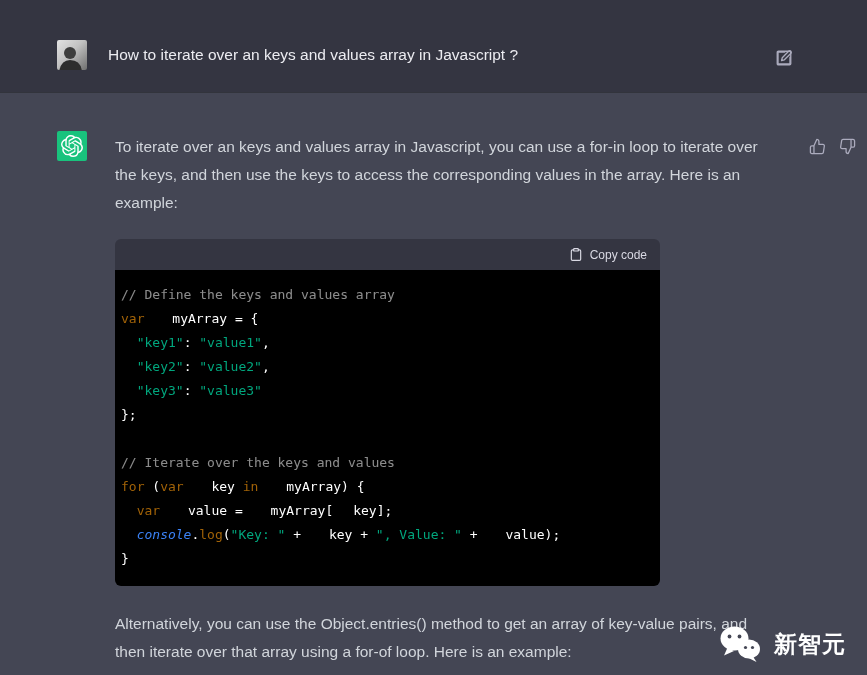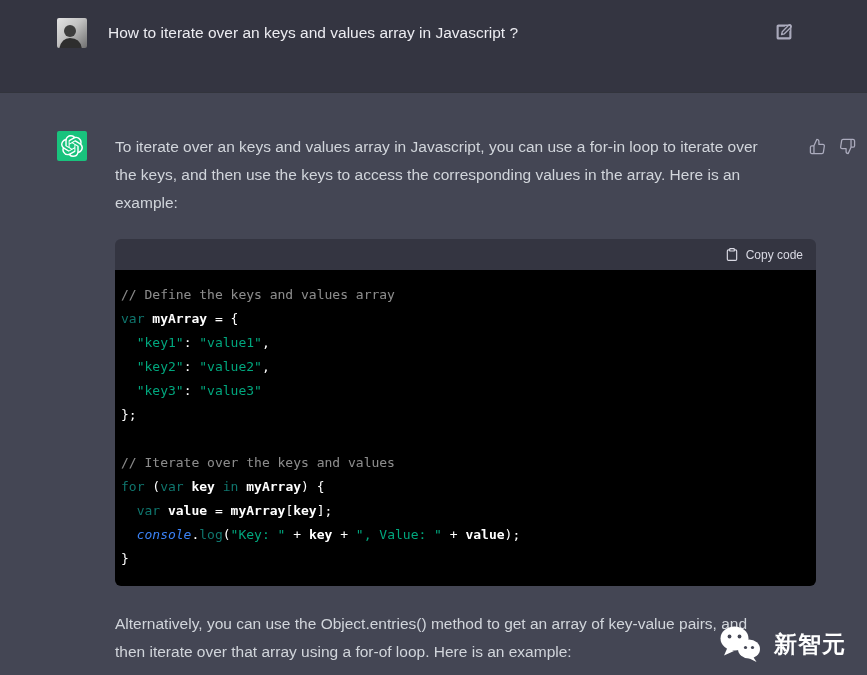--- a/index.html
+++ b/index.html
@@ -11,21 +11,21 @@
     overflow: hidden;
     position: relative;
   }
   .page { width: 867px; height: 675px; position: relative; }
 
   
   .user-row {
     background: #343541;
     height: 92px;
     display: flex;
-    align-items: flex-start;
+    align-items: center;
     padding: 18px 74px 0 57px;
     gap: 21px;
   }
   .avatar {
     width: 30px; height: 30px;
     border-radius: 2px;
     flex: 0 0 30px;
     overflow: hidden;
     position: relative;
   }
@@ -70,21 +70,21 @@
   .msg-content p.outro { margin: 24px 0 12px; }
 
   .actions {
     display: flex; gap: 13px;
     margin-left: 12px; padding-top: 7px;
     color: #9b9ba6;
   }
 
   
   .code-block {
-    width: 701px;
+    width: 545px;
     border-radius: 6px;
     overflow: hidden;
   }
   .code-header {
     height: 31px;
     background: #343541;
     display: flex;
     align-items: center;
     justify-content: flex-end;
     padding: 0 13px;
@@ -102,24 +102,24 @@
     background: #000000;
     padding: 13px 6px 15px;
     font-family: "DejaVu Sans Mono", monospace;
     font-size: 13px;
     line-height: 24px;
     white-space: pre;
     color: #ffffff;
   }
   .tok-pln { color: #ffffff; }
   .tok-com { color: rgba(255,255,255,0.55); }
-  .tok-kw  { color: #0f766e; }
+  .tok-kw  { color: #a16207; }
   .tok-str { color: #00a67d; }
   .tok-ttl { color: #3b82f6; font-style: italic; }
-  .tok-id  { color: #ffffff; font-weight: bold; }
+  .tok-id  { color: #ffffff; font-weight: normal; margin-left: 20px; }
 
   
   .watermark {
     position: absolute;
     right: 21px; bottom: 12px;
     display: flex; align-items: center; gap: 13px;
     color: #ffffff;
   }
   .watermark-label {
     font-size: 23px;

